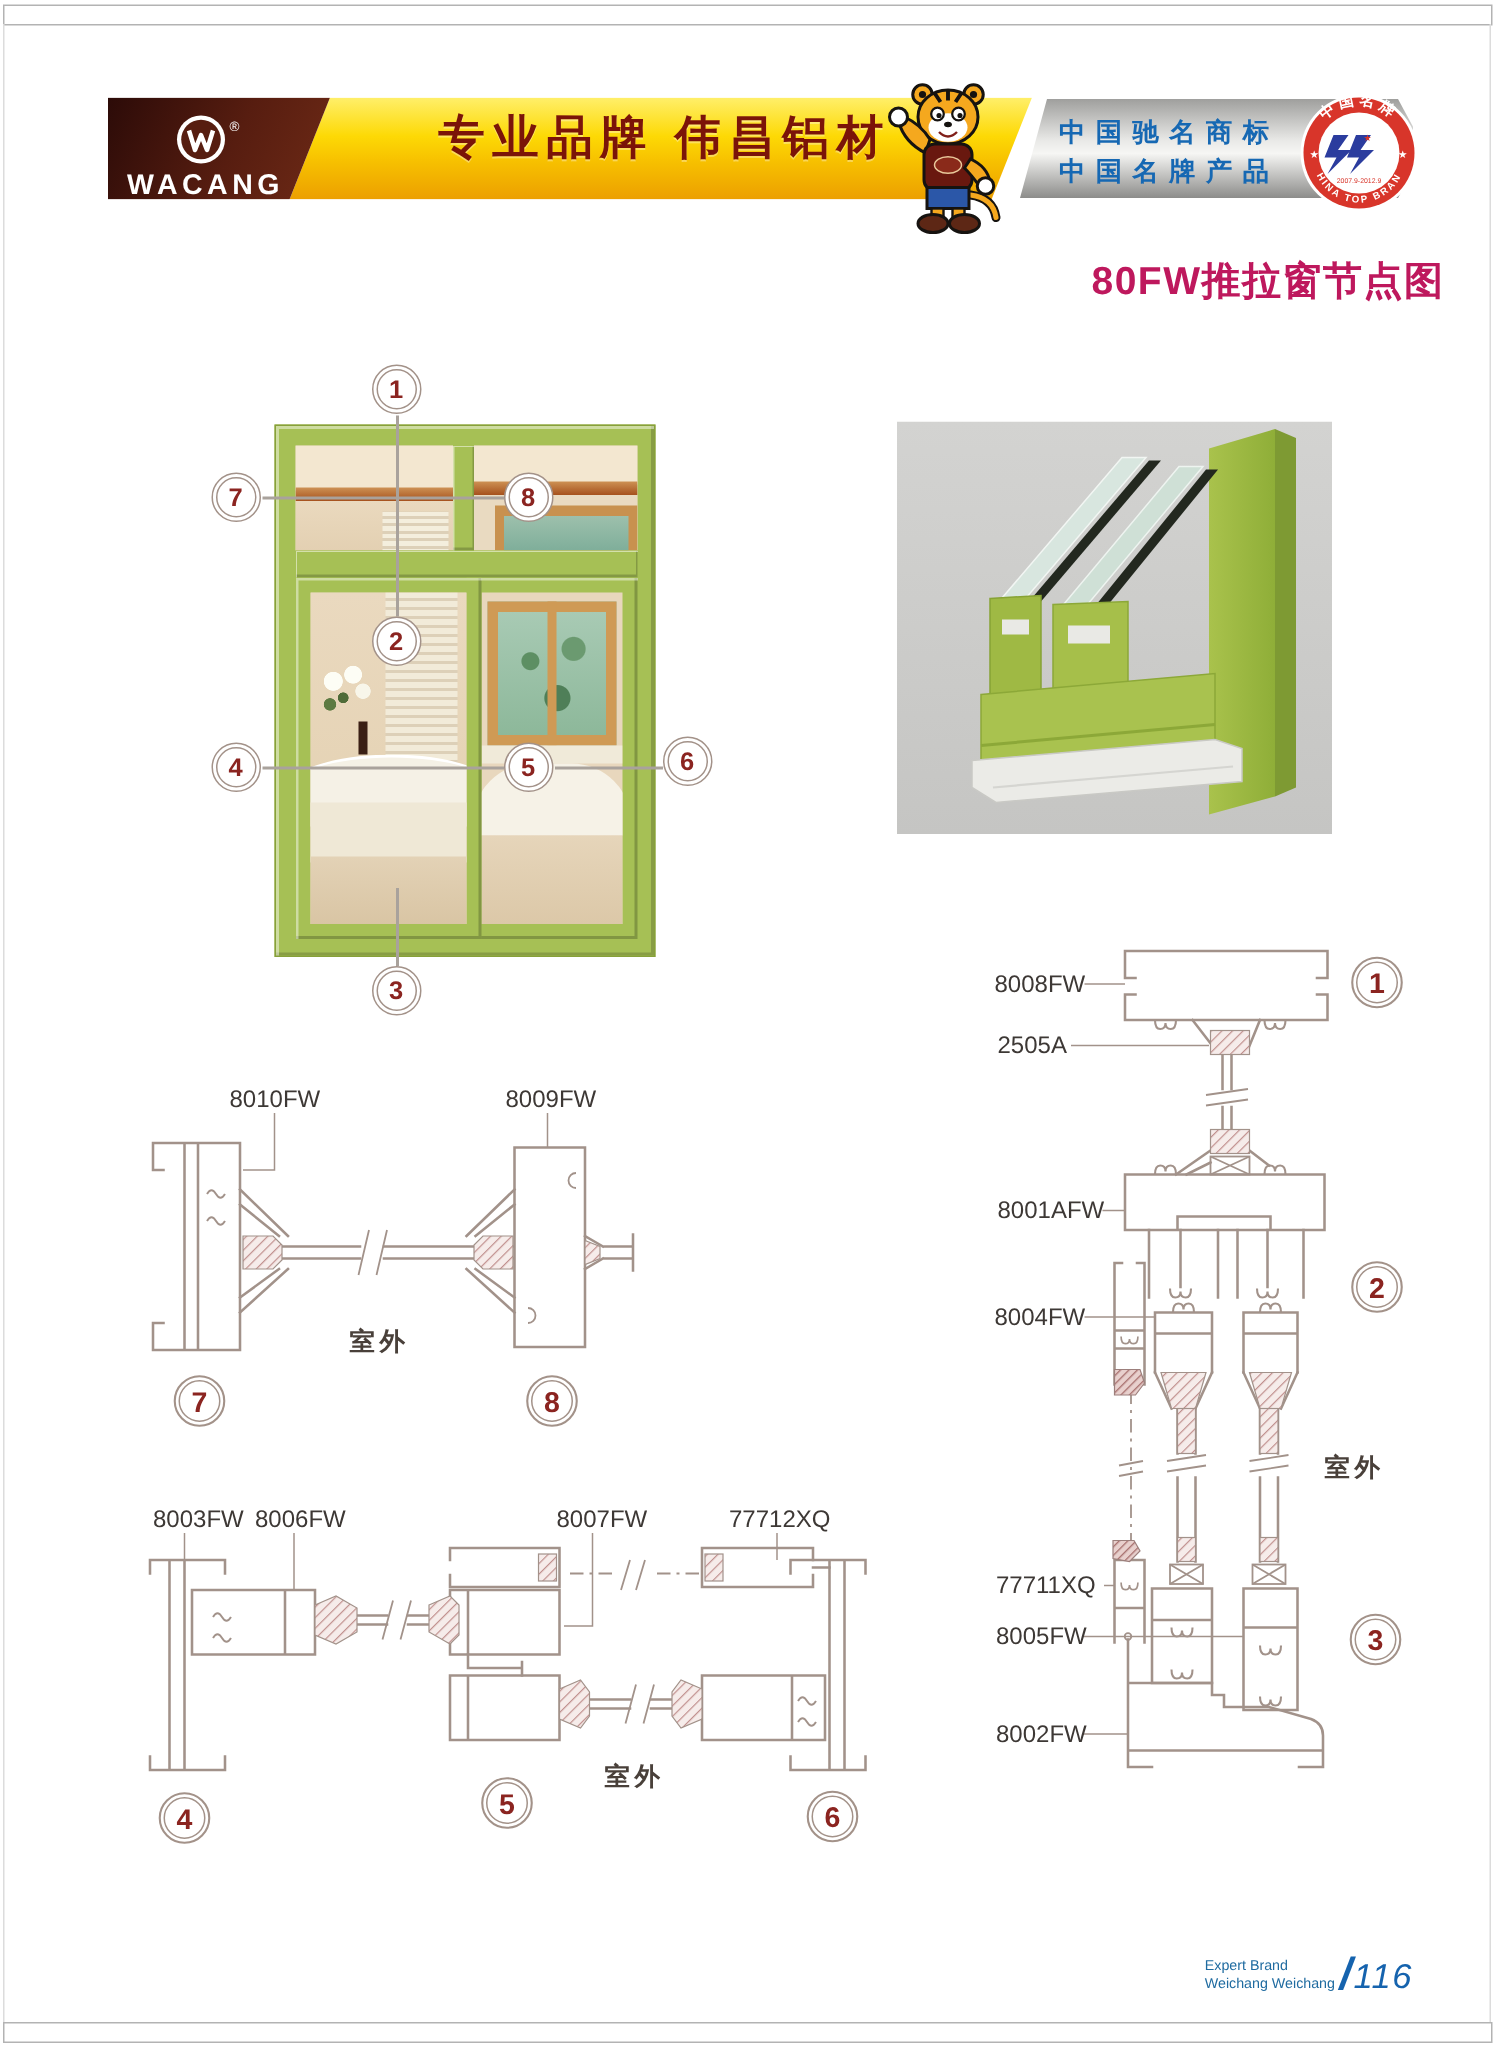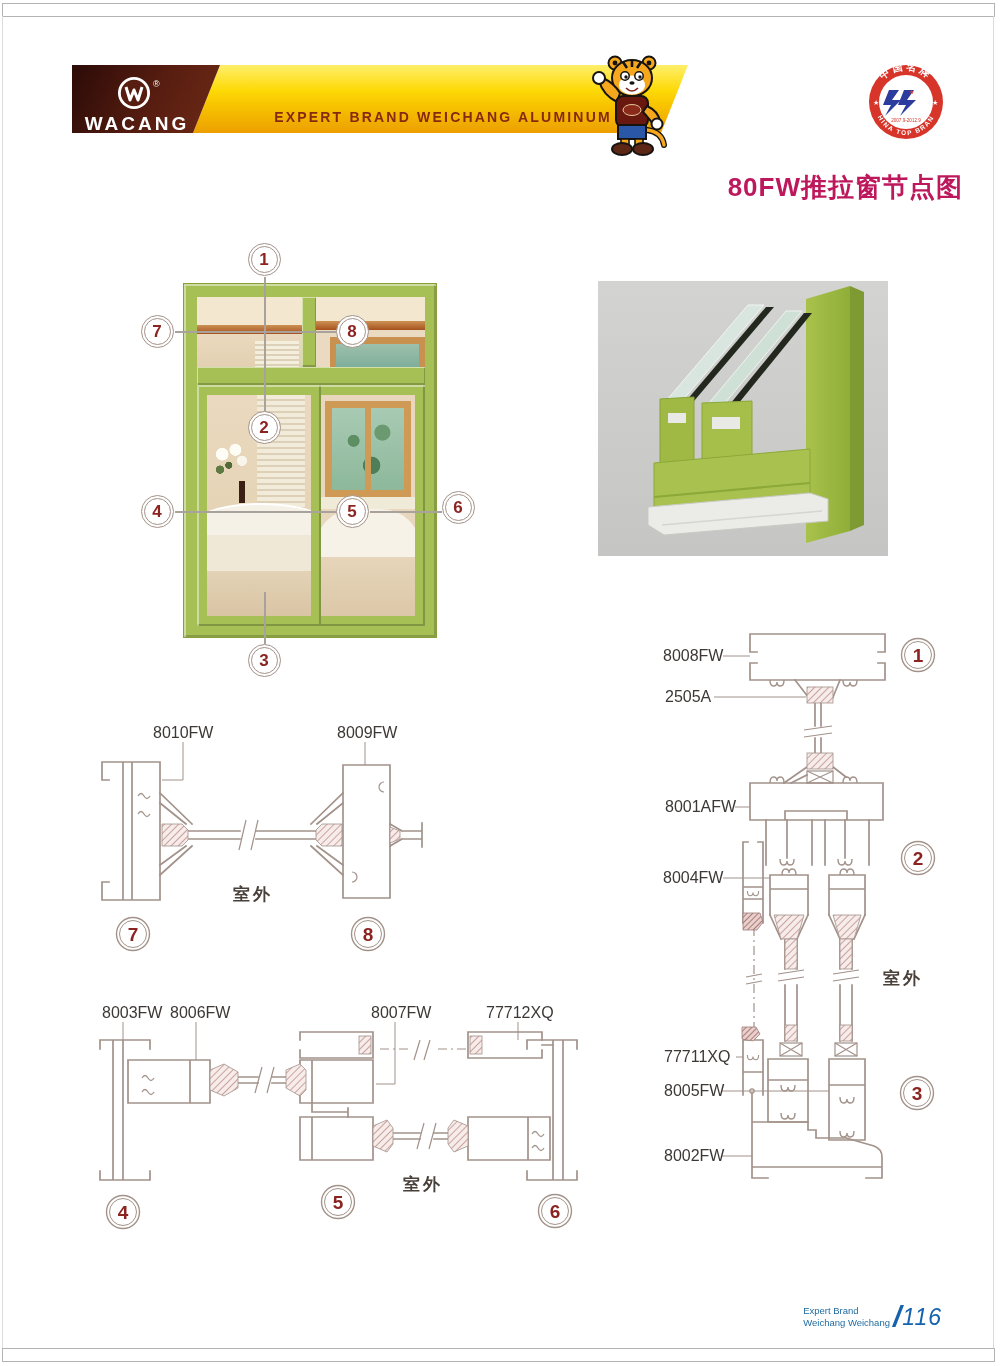--- a/index.html
+++ b/index.html
@@ -87,23 +87,29 @@
       <path id="clip2" d="M-7,0 q0,6 3.5,6 q3.5,0 3.5,-4 q0,4 3.5,4 q3.5,0 3.5,-6" fill="none" stroke="#a2928a" stroke-width="1.4"></path>
       <path id="sq" d="M-6,0 q3,-5 6,0 q3,5 6,0" fill="none" stroke="#a2928a" stroke-width="1.3"></path>
     </defs>
   </svg>
 
   <div class="strip" style="top:3px"></div>
   <div class="strip" style="top:1348px"></div>
   <div class="edge" style="left:2px"></div>
   <div class="edge" style="left:993px"></div>
 
+  <div class="gray-bar">
+    <div class="honor">
+      <div>中国驰名商标</div>
+      <div>中国名牌产品</div>
+    </div>
+  </div>
 
   <div class="yellow-band">
-    <div class="slogan-en">EXPERT BRAND WEICHANG ALUMINUM</div>
+    <div class="slogan-cn">专业品牌  伟昌铝材</div>
   </div>
 
   <div class="maroon-block">
     <svg class="abs" style="left:44px;top:9px" width="80" height="40">
       <circle cx="18" cy="19" r="16" fill="#fff"></circle>
       <circle cx="18" cy="19" r="13.2" fill="#571d10"></circle>
       <path d="M10,13 L14,26 L18,16 L22,26 L26,13" stroke="#fff" stroke-width="3" fill="none" stroke-linejoin="round"></path>
       <text x="37" y="13" fill="#fff" font-size="9">®</text>
     </svg>
     <div class="wacang-text">WACANG</div>

